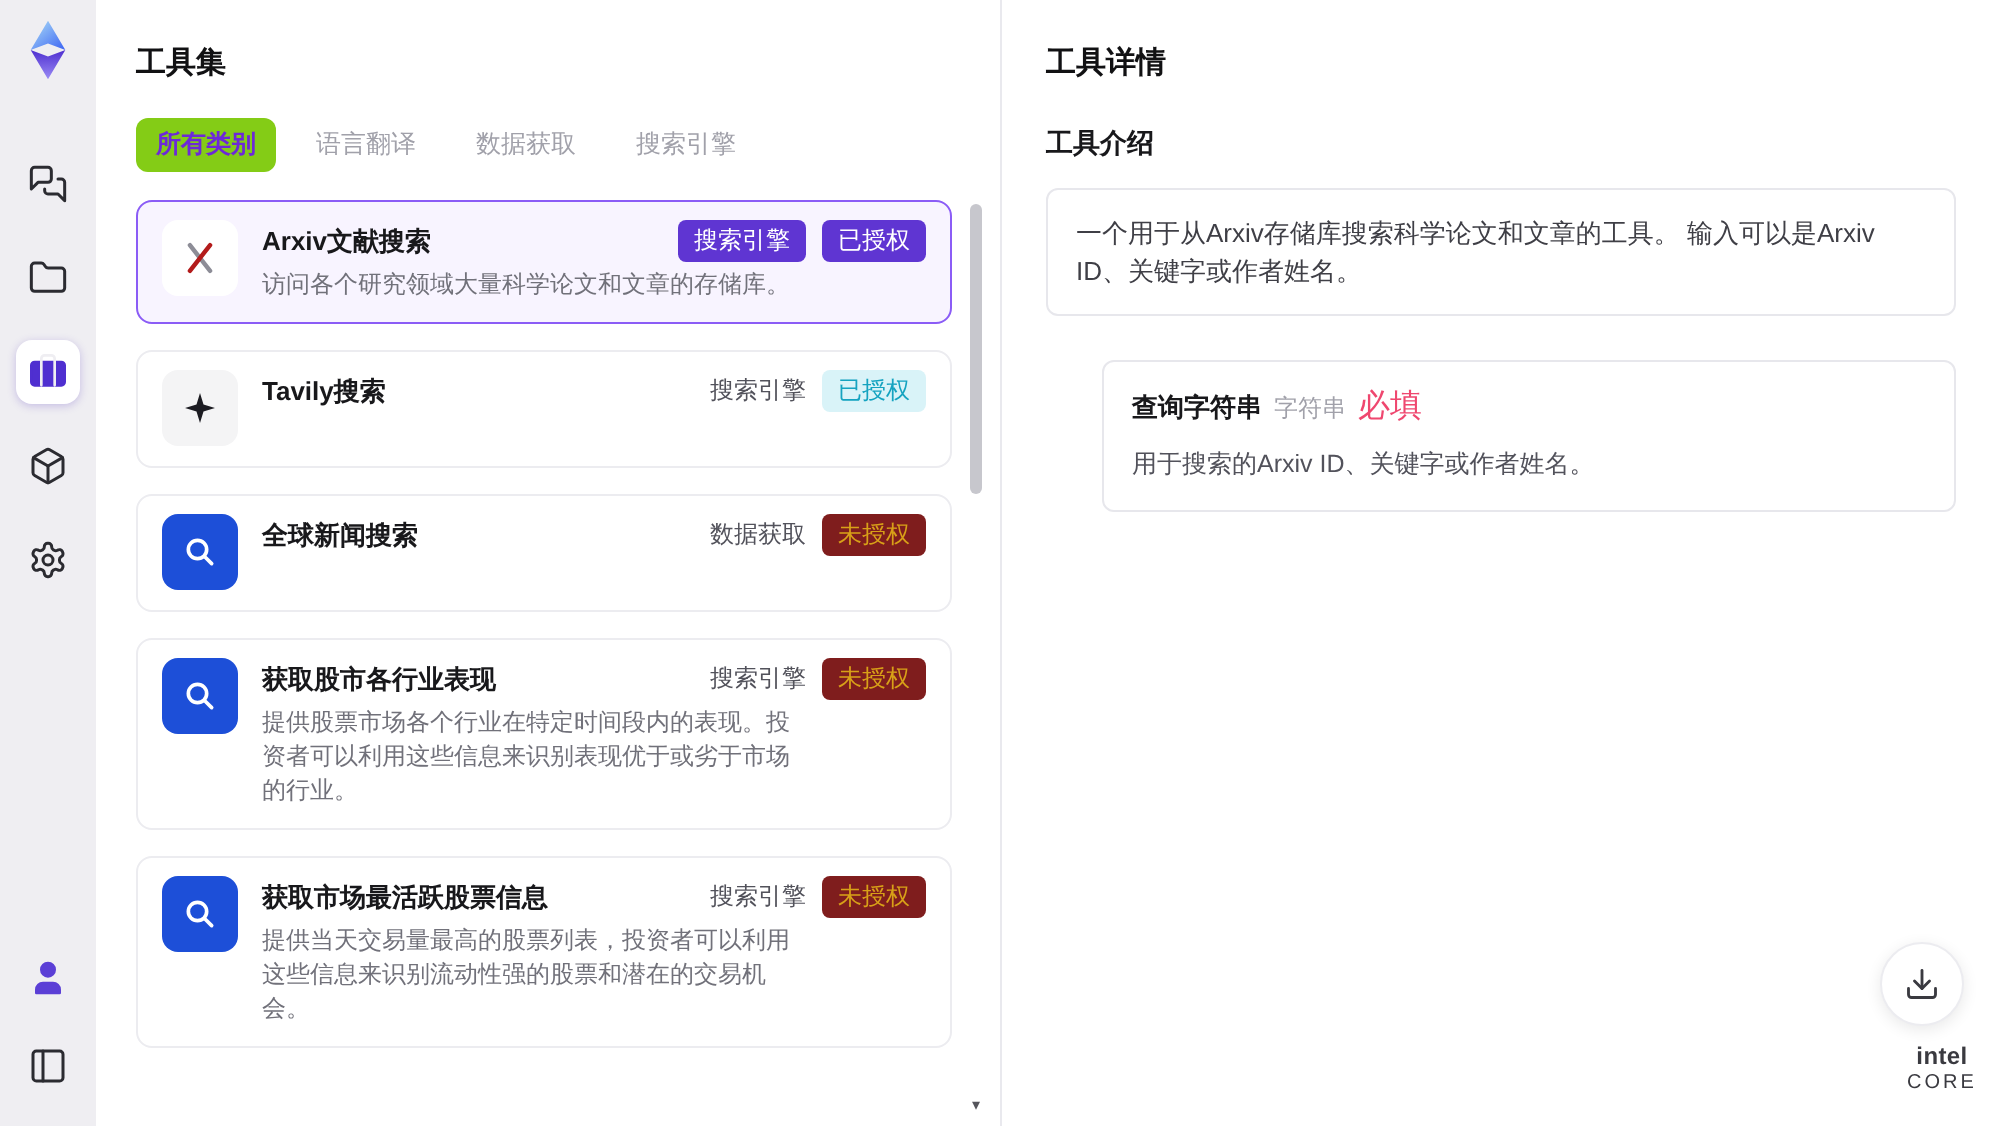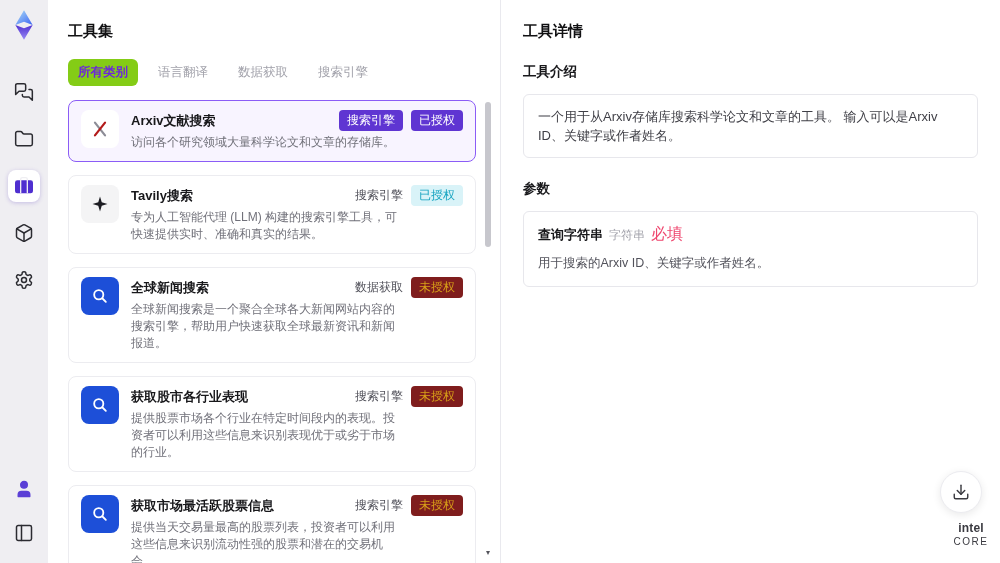--- a/index.html
+++ b/index.html
@@ -67,21 +67,21 @@
   .vscroll .arrow-down { position:absolute; bottom:0; left:0; width:8px; text-align:center; font-size:8px; color:#55555c; line-height:8px; }
 
   
   .right-panel { flex:1; border-left:1px solid #e9e9ee; padding:16px 22px 12px 22px; }
   .rp-title { font-size:15px; font-weight:bold; margin:6px 0 22px; color:#111113; }
   .rp-sub { font-size:13.5px; font-weight:bold; margin:0 0 13px; color:#18181b; }
   .info-box {
     border:1px solid #e7e7ec; border-radius:6px; background:#fff;
     padding:12px 14px; font-size:13px; color:#3f3f46; line-height:19px; margin-bottom:22px;
   }
-  .param-box { border:1px solid #e7e7ec; border-radius:6px; background:#fff; padding:12px 14px; }
+  .param-box { border:1px solid #e7e7ec; border-radius:6px; background:#fff; padding:12px 14px;margin-left:28px; }
   .param-head { display:flex; align-items:baseline; gap:6px; }
   .param-name { font-size:13px; font-weight:bold; color:#18181b; }
   .param-type { font-size:12px; color:#a1a1aa; }
   .param-required { font-size:16px; color:#ef476f; }
   .param-desc { font-size:12.5px; color:#52525b; margin:9px 0 2px; line-height:18px; }
 
   
   .fab {
     position:absolute; right:18px; bottom:50px; width:42px; height:42px; border-radius:50%;
     background:#fff; border:1px solid #ececf0; box-shadow:0 2px 8px rgba(0,0,0,.09);
@@ -193,38 +193,36 @@
       </div>
 
       <div class="card">
         <div class="tool-icon light">
           <svg width="20" height="20" viewBox="0 0 24 24">
             <path d="M12 3l2.1 6.9L21 12l-6.9 2.1L12 21l-2.1-6.9L3 12l6.9-2.1Z" fill="#1c1c22"></path>
           </svg>
         </div>
         <div class="tool-main">
           <div class="tool-name">Tavily搜索</div>
-          <div class="tool-desc">专为人工智能代理 (LLM) 构建的搜索引擎工具，可快速提供实时、准确和真实的结果。</div>
           <div class="tool-badges">
             <span class="cat">搜索引擎</span>
             <span class="badge cyan">已授权</span>
           </div>
         </div>
       </div>
 
       <div class="card">
         <div class="tool-icon blue">
           <svg width="20" height="20" viewBox="0 0 24 24" fill="none" stroke="#ffffff" stroke-width="2.2" stroke-linecap="round">
             <circle cx="10.5" cy="10.5" r="5.5"></circle>
               <path d="M15 15l4 4"></path>
           </svg>
         </div>
         <div class="tool-main">
           <div class="tool-name">全球新闻搜索</div>
-          <div class="tool-desc">全球新闻搜索是一个聚合全球各大新闻网站内容的搜索引擎，帮助用户快速获取全球最新资讯和新闻报道。</div>
           <div class="tool-badges">
             <span class="cat">数据获取</span>
             <span class="badge amber">未授权</span>
           </div>
         </div>
       </div>
 
       <div class="card">
         <div class="tool-icon blue">
           <svg width="20" height="20" viewBox="0 0 24 24" fill="none" stroke="#ffffff" stroke-width="2.2" stroke-linecap="round">
@@ -267,21 +265,20 @@
   </section>
 
   <section class="right-panel">
     <h2 class="rp-title">工具详情</h2>
 
     <h3 class="rp-sub">工具介绍</h3>
     <div class="info-box">
       <span>一个用于从Arxiv存储库搜索科学论文和文章的工具。 输入可以是Arxiv ID、关键字或作者姓名。</span>
     </div>
 
-    <h3 class="rp-sub">参数</h3>
     <div class="param-box">
       <div class="param-head">
         <span class="param-name">查询字符串</span>
         <span class="param-type">字符串</span>
         <span class="param-required">必填</span>
       </div>
       <p class="param-desc">用于搜索的Arxiv ID、关键字或作者姓名。</p>
     </div>
   </section>
 

